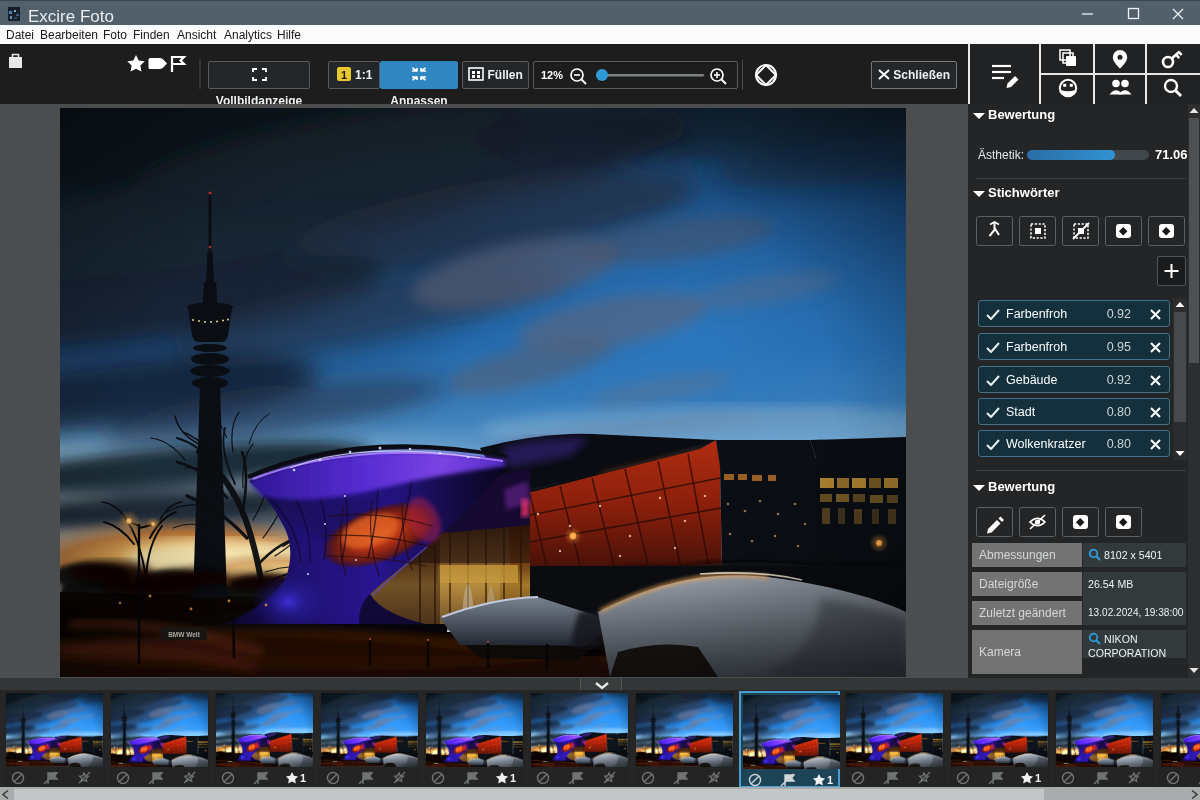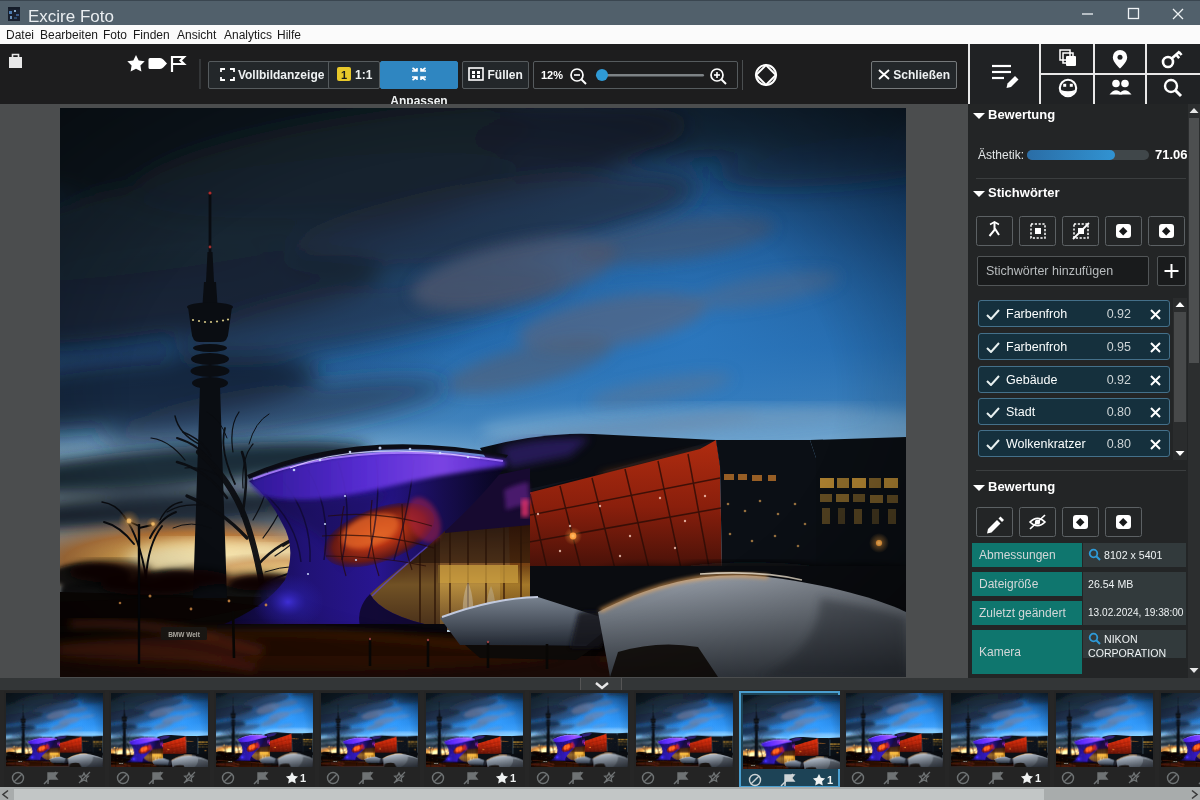--- a/index.html
+++ b/index.html
@@ -15,21 +15,21 @@
 #content{left:0;top:104px;width:968px;height:574px;background:#4b4d4e}
 #photo{left:60px;top:108px;width:846px;height:569px}
 #rpanel{left:968px;top:104px;width:232px;height:574px;background:#232526;color:#dfe3e4}
 #strip{left:0;top:678px;width:1200px;height:122px;background:#262626}
 .kwrow{position:absolute;left:10px;width:192px;height:27px;background:#15303d;border:1px solid #44708a;border-radius:3px}
 .kwc{position:absolute;left:7px;top:8px}
 .kwt{position:absolute;left:27px;top:6px;font-size:12.5px;color:#fafdfd}
 .kwv{position:absolute;right:38px;top:6px;font-size:12.5px;color:#cdd4d6}
 .kwx{position:absolute;right:8px;top:8px}
 .mdl,.mdv{position:absolute;font-size:12px;line-height:24px;color:#d3d7d8;overflow:hidden}
-.mdl{left:4px;width:110px;background:#0f766e;padding-left:7px}
+.mdl{left:4px;width:110px;background:#737373;padding-left:7px}
 .mdv{left:115px;width:103px;background:#323a3c;padding-left:5px;color:#eef2f3;font-size:10.6px;white-space:nowrap}
 .cell{position:absolute;top:13px;width:101px;height:97px;background:#242424}
 .cthumb{position:absolute;left:2px;top:2px;width:97px;height:74px;overflow:hidden;filter:brightness(1.3) saturate(1.08)}
 .cicons{position:absolute;left:2px;top:78px;width:97px;height:19px}
 </style></head><body>
 <div class="abs" id="titlebar">
  <div id="appico"><svg width="12" height="12">
         <rect width="12" height="12" fill="#18202e"></rect>
         <rect x="1" y="2" width="3" height="3" fill="#4a7ab0"></rect>
         <rect x="6" y="1" width="2" height="2" fill="#86a8c8"></rect>
@@ -57,21 +57,21 @@
 </div>
 <div class="abs" id="toolbar">
  <svg class="abs" style="left:0;top:0" width="968" height="60">
   <path d="M9 13 h13 v11 h-13 z" fill="#e8e8e8"></path>
       <path d="M12.5 13 v-2.5 h6 v2.5" fill="none" stroke="#e8e8e8" stroke-width="1.6"></path>
   <path d="M136 11 l2.7 5.4 6 .9 -4.3 4.2 1 6 -5.4-2.8 -5.4 2.8 1-6 -4.3-4.2 6-.9z" fill="#fff"></path>
   <path d="M150 14 h10 q2 0 3.5 1.8 L167 19.5 l-3.5 3.7 Q162 25 160 25 h-10 q-1.5 0-1.5-1.5 v-8 q0-1.5 1.5-1.5z" fill="#fff"></path>
   <path d="M172 12 v16 M172 13 h12 l-3.5 3.5 3.5 3.5 h-12" stroke="#fff" stroke-width="2.2" fill="none"></path>
   <line x1="200" y1="15" x2="200" y2="45" stroke="#4a4e50"></line>
  </svg>
- <div class="tbtn" style="left:208px;width:128px">
+ <div class="tbtn" style="left:208px;width:102px">
   <svg width="15" height="13" style="vertical-align:-2px">
         <path d="M1 4 V1 H5 M10 1 H14 V4 M14 9 V12 H10 M5 12 H1 V9" stroke="#fff" stroke-width="1.8" fill="none"></path>
       </svg>
   Vollbildanzeige</div>
  <div class="tbtn" style="left:328px;width:52px">
   <svg width="16" height="16" style="vertical-align:-3px">
         <rect x="1" y="1" width="14" height="14" rx="2" fill="#e8c82a"></rect>
         <text x="8" y="12.5" font-size="11" font-weight="bold" fill="#1a1a1a" text-anchor="middle">1</text>
       </svg>
   1:1</div>
@@ -589,21 +589,20 @@
       </g>
   <g>
         <rect x="140" y="8" width="15" height="14" rx="3" fill="#fff"></rect>
         <rect x="144.2" y="12.2" width="6" height="6" fill="#17191a" transform="rotate(45 147.2 15.2)"></rect>
       </g>
   <g>
         <rect x="183" y="8" width="15" height="14" rx="3" fill="#fff"></rect>
         <rect x="187.2" y="12.2" width="6" height="6" fill="#17191a" transform="rotate(45 190.2 15.2)"></rect>
       </g>
  </svg>
- <div class="abs" style="left:9px;top:152px;width:172px;height:30px;background:#191b1c;border:1px solid #515557;border-radius:2px;color:#b8bcbe;font-size:12.5px;line-height:28px;padding-left:8px">Stichwörter hinzufügen</div>
  <div class="abs" style="left:189px;top:152px;width:29px;height:30px;background:#191b1c;border:1px solid #515557;border-radius:2px"><svg width="27" height="28">
         <path d="M13.5 7 v14 M6.5 14 h14" stroke="#fff" stroke-width="2"></path>
       </svg></div>
  <div id="kwlist">
   <div class="kwrow" style="top:196px">
         <svg class="kwc" width="14" height="11">
           <path d="M1 6 l4 4 8-9" stroke="#e8f0f0" stroke-width="2" fill="none"></path>
         </svg>
         <span class="kwt">Farbenfroh</span>
         <span class="kwv">0.92</span>

